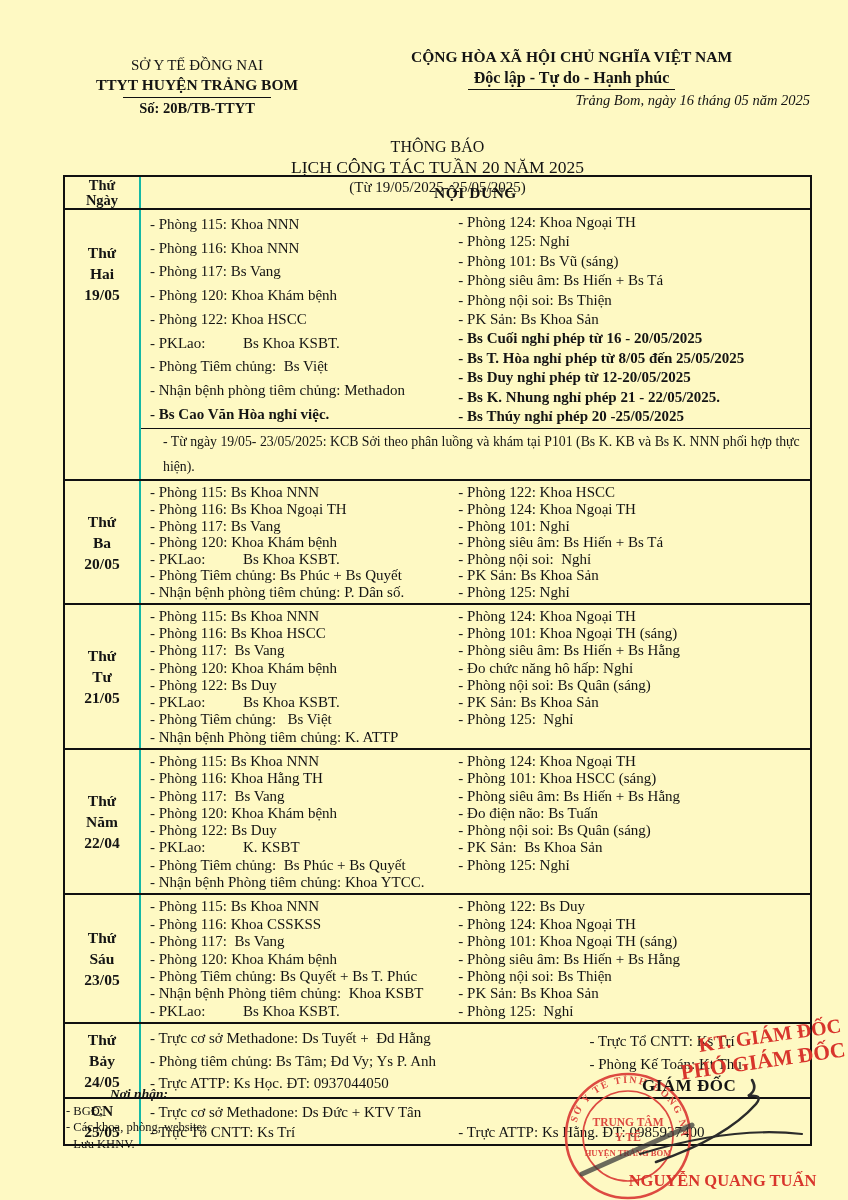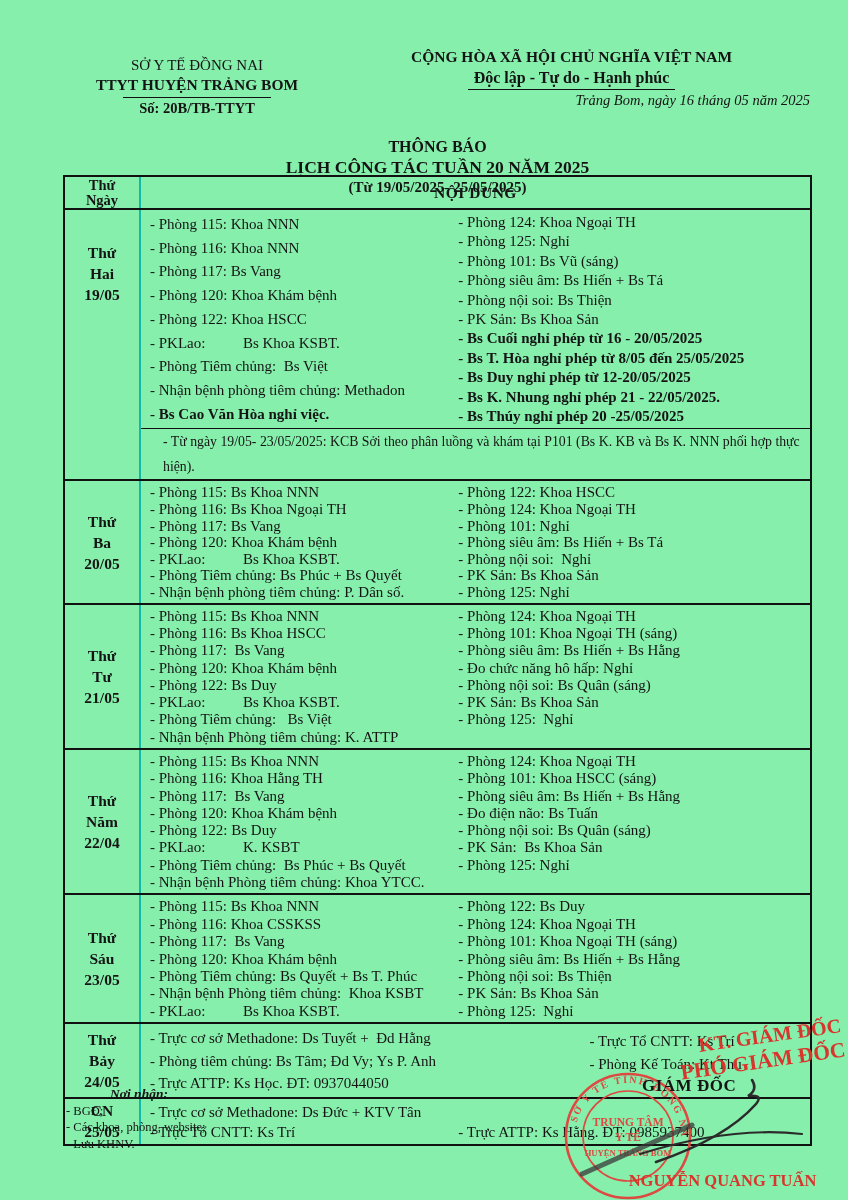--- a/index.html
+++ b/index.html
@@ -1,33 +1,33 @@
 <!DOCTYPE html>
 <html><head>
 <meta charset="utf-8">
 <style>
   html,body{margin:0;padding:0;background:#9a9a9a;}
-  .page{position:relative;width:848px;height:1200px;margin:0 auto;background:#86efac;
+  .page{position:relative;width:848px;height:1200px;margin:0 auto;background:#fef9c3;
         font-family:"Liberation Serif",serif;color:#141414;overflow:hidden;}
 
   
   .doc-header{position:absolute;top:48px;left:63px;width:749px;display:flex;}
   .hdr-left{width:268px;text-align:center;padding-top:9px;}
   .hl1{font-size:15px;}
   .hl2{font-size:15.5px;font-weight:bold;margin-top:2px;}
   .hr-short{width:148px;border-top:1.5px solid #111;margin:3px auto 2px;}
   .hl3{font-size:14.5px;font-weight:bold;}
   .hdr-right{flex:1;text-align:center;}
   .hr1{font-size:15.5px;font-weight:bold;}
   .hr2{font-size:16px;font-weight:bold;margin-top:3px;display:inline-block;
        border-bottom:1.5px solid #111;padding:0 6px 2px;}
   .hr3{font-size:14.5px;font-style:italic;text-align:right;margin-top:2px;padding-right:2px;font-family:Liberation Serif, serif;}
 
   
-  .doc-title{position:absolute;top:138px;left:63px;width:749px;text-align:center;font-weight:bold;}
+  .doc-title{position:absolute;top:138px;left:63px;width:749px;text-align:center;font-weight:normal;}
   .t1{font-size:16px;}
   .t2{font-size:17.5px;margin-top:1px;}
   .t3{font-size:15px;margin-top:1px;}
 
   
   .tbl{position:absolute;top:175px;left:63px;width:749px;border:2px solid #111;box-sizing:border-box;}
   .trow{display:flex;border-bottom:2px solid #111;}
   .trow:last-child{border-bottom:none;}
   .day-cell{width:76px;border-right:2px solid #14b8a6;display:flex;flex-direction:column;
             align-items:center;justify-content:center;font-weight:bold;font-size:15.5px;

